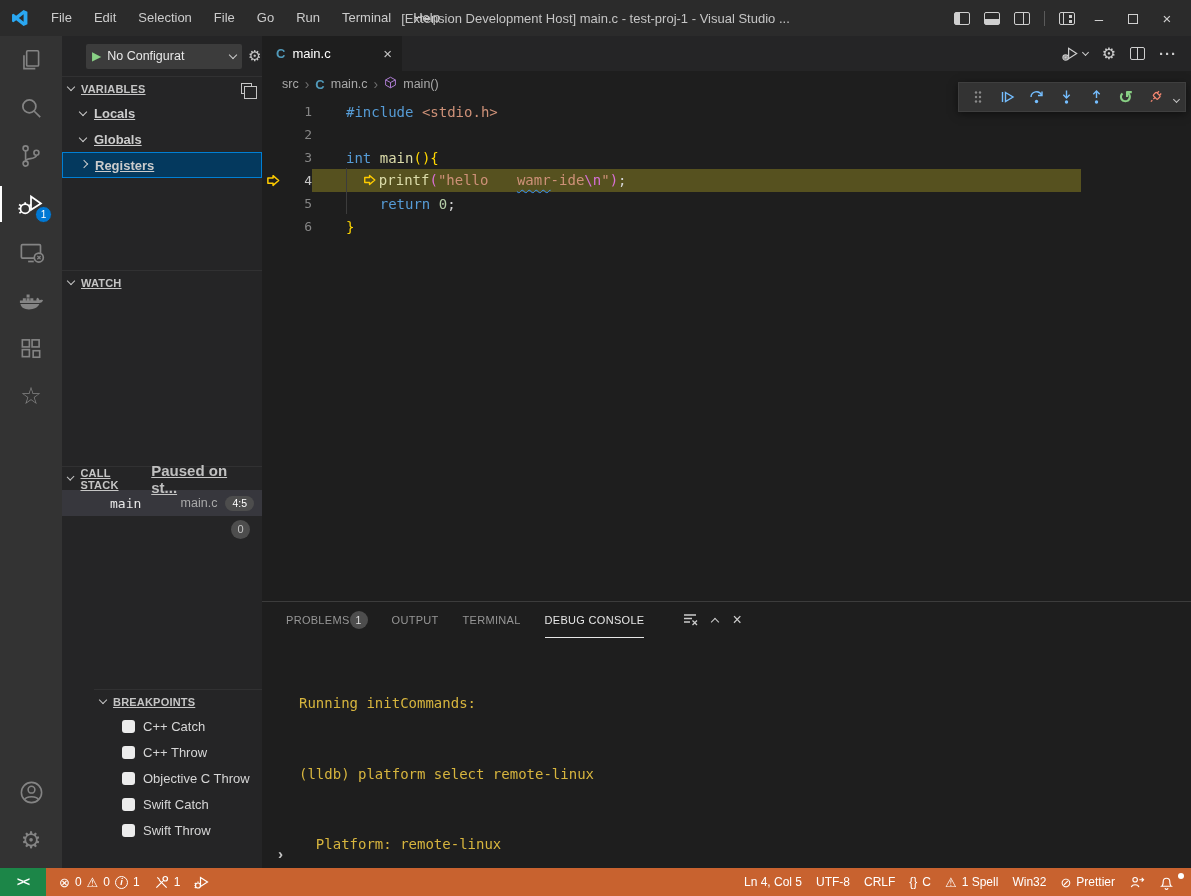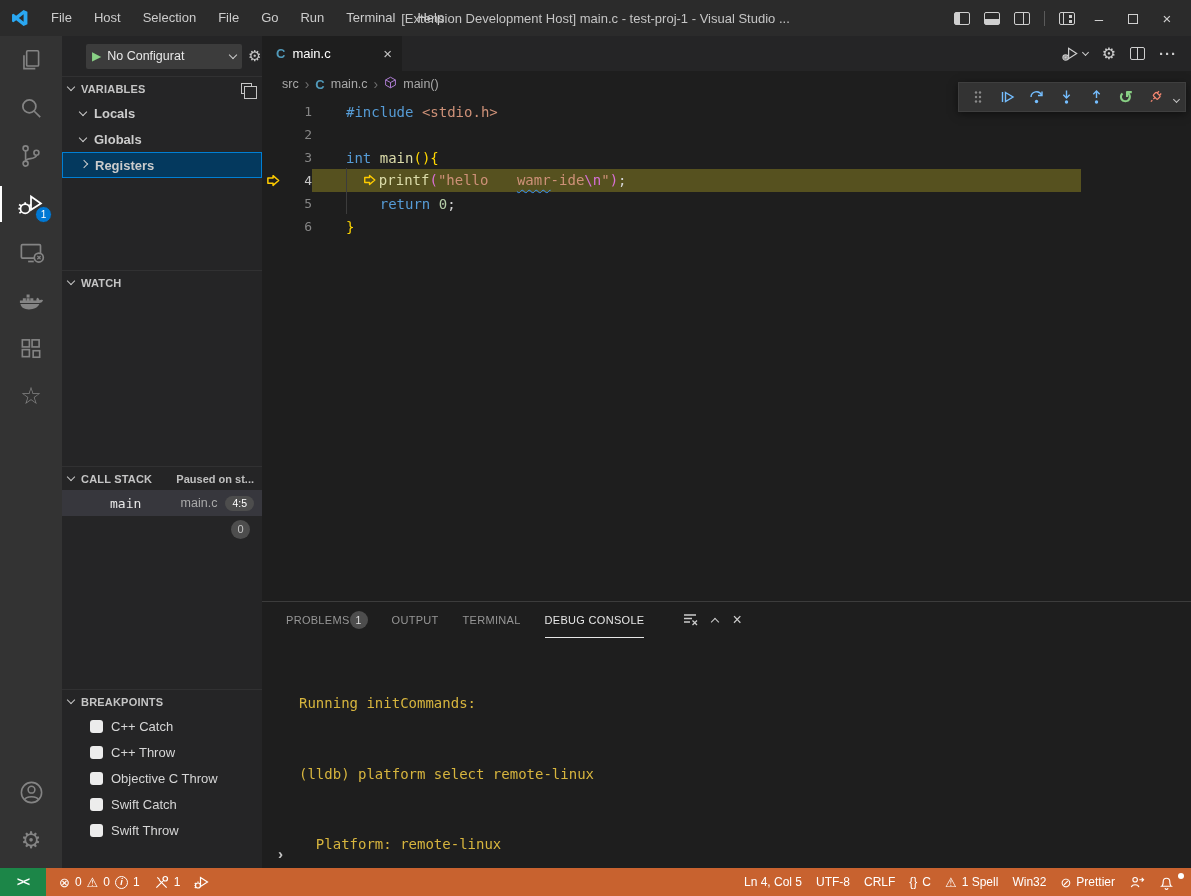--- a/index.html
+++ b/index.html
@@ -37,31 +37,31 @@
   
   .sidebar { position:absolute; left:62px; top:36px; width:200px; bottom:28px; background:#252526; font-size:13px; }
   .sb-toolbar { position:absolute; top:0; left:0; right:0; height:40px; display:flex; align-items:center; }
   .cfg-dd { margin-left:24px; width:156px; height:25px; background:#3c3c3c; border-radius:2px; display:flex; align-items:center; padding:0 6px; gap:6px; }
   .cfg-dd .play { color:#89d185; font-size:12px; }
   .cfg-dd .lbl { color:#e8e8e8; font-size:12.5px; white-space:nowrap; overflow:hidden; flex:1; }
   .chev { display:inline-block; width:6px; height:6px; border-right:1.4px solid currentColor; border-bottom:1.4px solid currentColor; transform:rotate(45deg); margin-top:-3px; }
   .chev.right { transform:rotate(-45deg); }
   .chev.up { transform:rotate(-135deg); margin-top:3px; }
   .sb-gear { margin-left:6px; color:#c5c5c5; font-size:15px; }
-  .sb-header { height:24px; display:flex; align-items:center; gap:7px; padding-left:6px; font-size:11px; font-weight:bold; color:#c5c5c5; border-top:1px solid #313132; }
+  .sb-header { height:24px; display:flex; align-items:center; gap:7px; padding-left:6px; font-size:11px; font-weight:bold; color:#c5c5c5; border-top:1px solid #313132;text-decoration:underline; }
   .sb-header .title { letter-spacing:.2px; }
-  .sb-row { height:26px; display:flex; align-items:center; gap:8px; padding-left:18px; color:#cccccc; }
+  .sb-row { height:26px; display:flex; align-items:center; gap:8px; padding-left:18px; color:#cccccc;text-decoration:underline; }
   .sb-row.selected { background:#04395e; border:1px solid #007fd4; }
   .dup-icon { margin-left:auto; margin-right:10px; width:11px; height:11px; border:1.2px solid #c5c5c5; position:relative; }
   .dup-icon::before { content:""; position:absolute; left:2px; top:2px; width:11px; height:11px; border:1.2px solid #c5c5c5; background:#252526; }
   .sec-variables { position:absolute; top:40px; left:0; right:0; }
   .sec-watch { position:absolute; top:234px; left:0; right:0; }
   .sec-callstack { position:absolute; top:430px; left:0; right:0; }
-  .sec-breakpoints { position:absolute; top:653px; left:0; right:0; }
-  .paused { margin-left:auto; margin-right:8px; font-size:11px; font-weight:bold; color:#c0c0c0; }
+  .sec-breakpoints { position:absolute; top:653px; left:0; right:0;padding-left:32px; }
+  .paused { margin-left:auto; margin-right:16px; font-size:15px; font-weight:bold; color:#c0c0c0; }
   .cs-row { height:26px; display:flex; align-items:center; background:#37373d; padding:0 8px 0 48px; }
   .cs-fn { font-family:"DejaVu Sans Mono", monospace; font-size:13px; color:#e8e8e8; }
   .cs-file { margin-left:auto; color:#a9a9a9; font-size:12.5px; }
   .pill { background:#4d4d4d; color:#ffffff; border-radius:10px; font-size:10.5px; padding:1.5px 7px; margin-left:8px; }
   .cs-thread { height:26px; display:flex; align-items:center; justify-content:flex-end; padding-right:12px; }
   .circle-badge { width:19px; height:19px; border-radius:50%; background:#4d4d4d; color:#c5c5c5; font-size:11px; display:flex; align-items:center; justify-content:center; }
   .bp-row { height:26px; display:flex; align-items:center; gap:8px; padding-left:28px; color:#d6d6d6; }
   .cb { width:13px; height:13px; background:#ececec; border-radius:3px; flex:0 0 auto; }
 
   
@@ -129,21 +129,21 @@
 <div class="window">
 
   <div class="titlebar">
     <span class="vscode-logo">
       <svg width="18" height="18" viewBox="0 0 16 16">
           <path fill="#2aa7f1" fill-rule="evenodd" d="M11.2 0.9 L14.6 2.4 V13.6 L11.2 15.1 L4.6 9.9 L2.1 11.8 L0.9 11.2 V4.8 L2.1 4.2 L4.6 6.1 Z M11.2 4.6 L7 8 L11.2 11.4 Z"></path>
         </svg>
     </span>
     <div class="menubar">
       <span class="menu-item">File</span>
-      <span class="menu-item">Host</span>
+      <span class="menu-item">Edit</span>
       <span class="menu-item">Selection</span>
       <span class="menu-item">File</span>
       <span class="menu-item">Go</span>
       <span class="menu-item">Run</span>
       <span class="menu-item">Terminal</span>
       <span class="menu-item">Help</span>
     </div>
     <div class="window-title">[Extension Development Host] main.c - test-proj-1 - Visual Studio ...</div>
     <div class="titlebar-controls">
       <span class="wicon left"></span>

